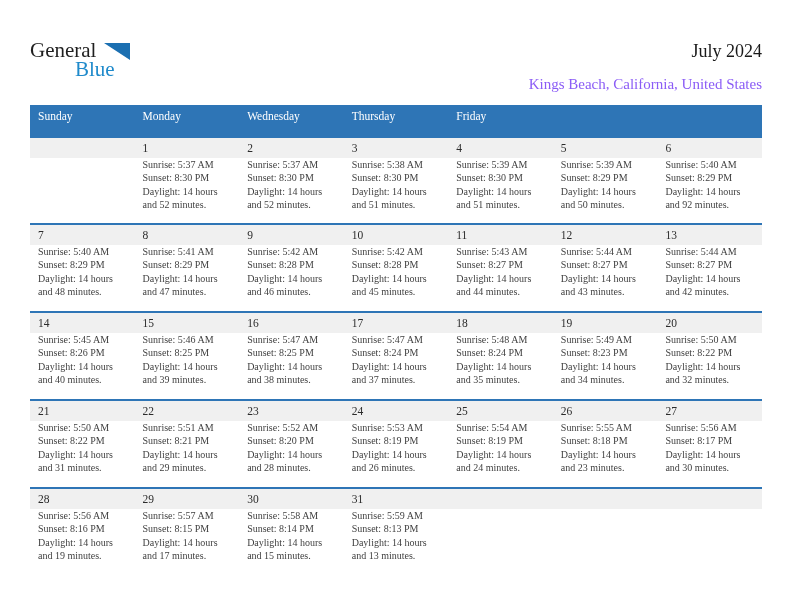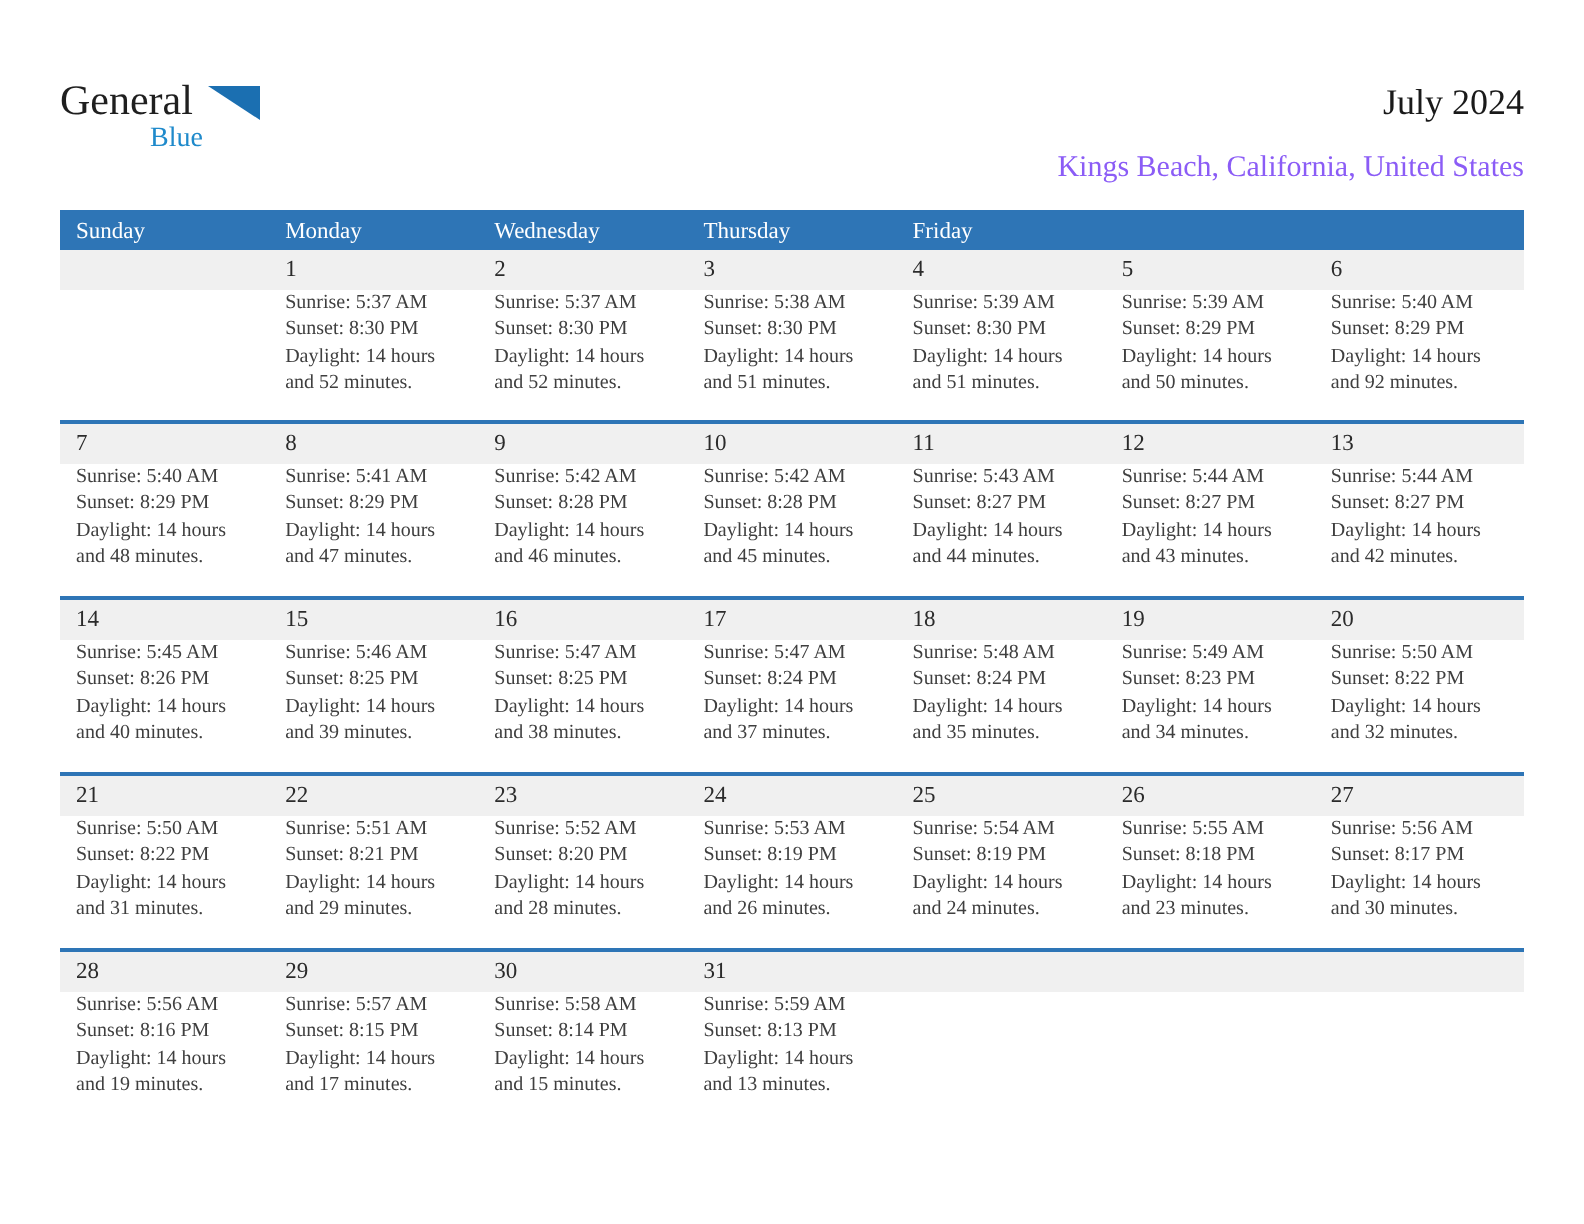--- a/index.html
+++ b/index.html
@@ -41,21 +41,21 @@
     top: 3px;
     width: 26px;
     height: 17px;
     background: var(--logo-triangle, #1B6FB1);
     clip-path: polygon(0 0, 100% 0, 100% 100%);
   }
   .logo-blue {
     position: absolute;
     left: 45px;
     top: 19px;
-    font-size: 14px;
+    font-size: 21px;
     line-height: 21px;
     color: var(--logo-blue, #1F8ACB);
   }
   
   .titleblock {
     position: absolute;
     right: 30px;
     top: 36px;
     text-align: right;
     width: 500px;
@@ -74,21 +74,21 @@
   
   .calendar {
     position: absolute;
     left: 30px;
     top: 105px;
     width: 732px;
   }
   .weekday-row {
     display: grid;
     grid-template-columns: repeat(7, 1fr);
-    height: 20px;
+    height: 33px;
     background: var(--header-bg, #2E75B6);
   }
   .wd {
     color: var(--header-text, #ffffff);
     font-size: 11.5px;
     line-height: 23px;
     padding-left: 8px;
     overflow: hidden;
     white-space: nowrap;
   }

